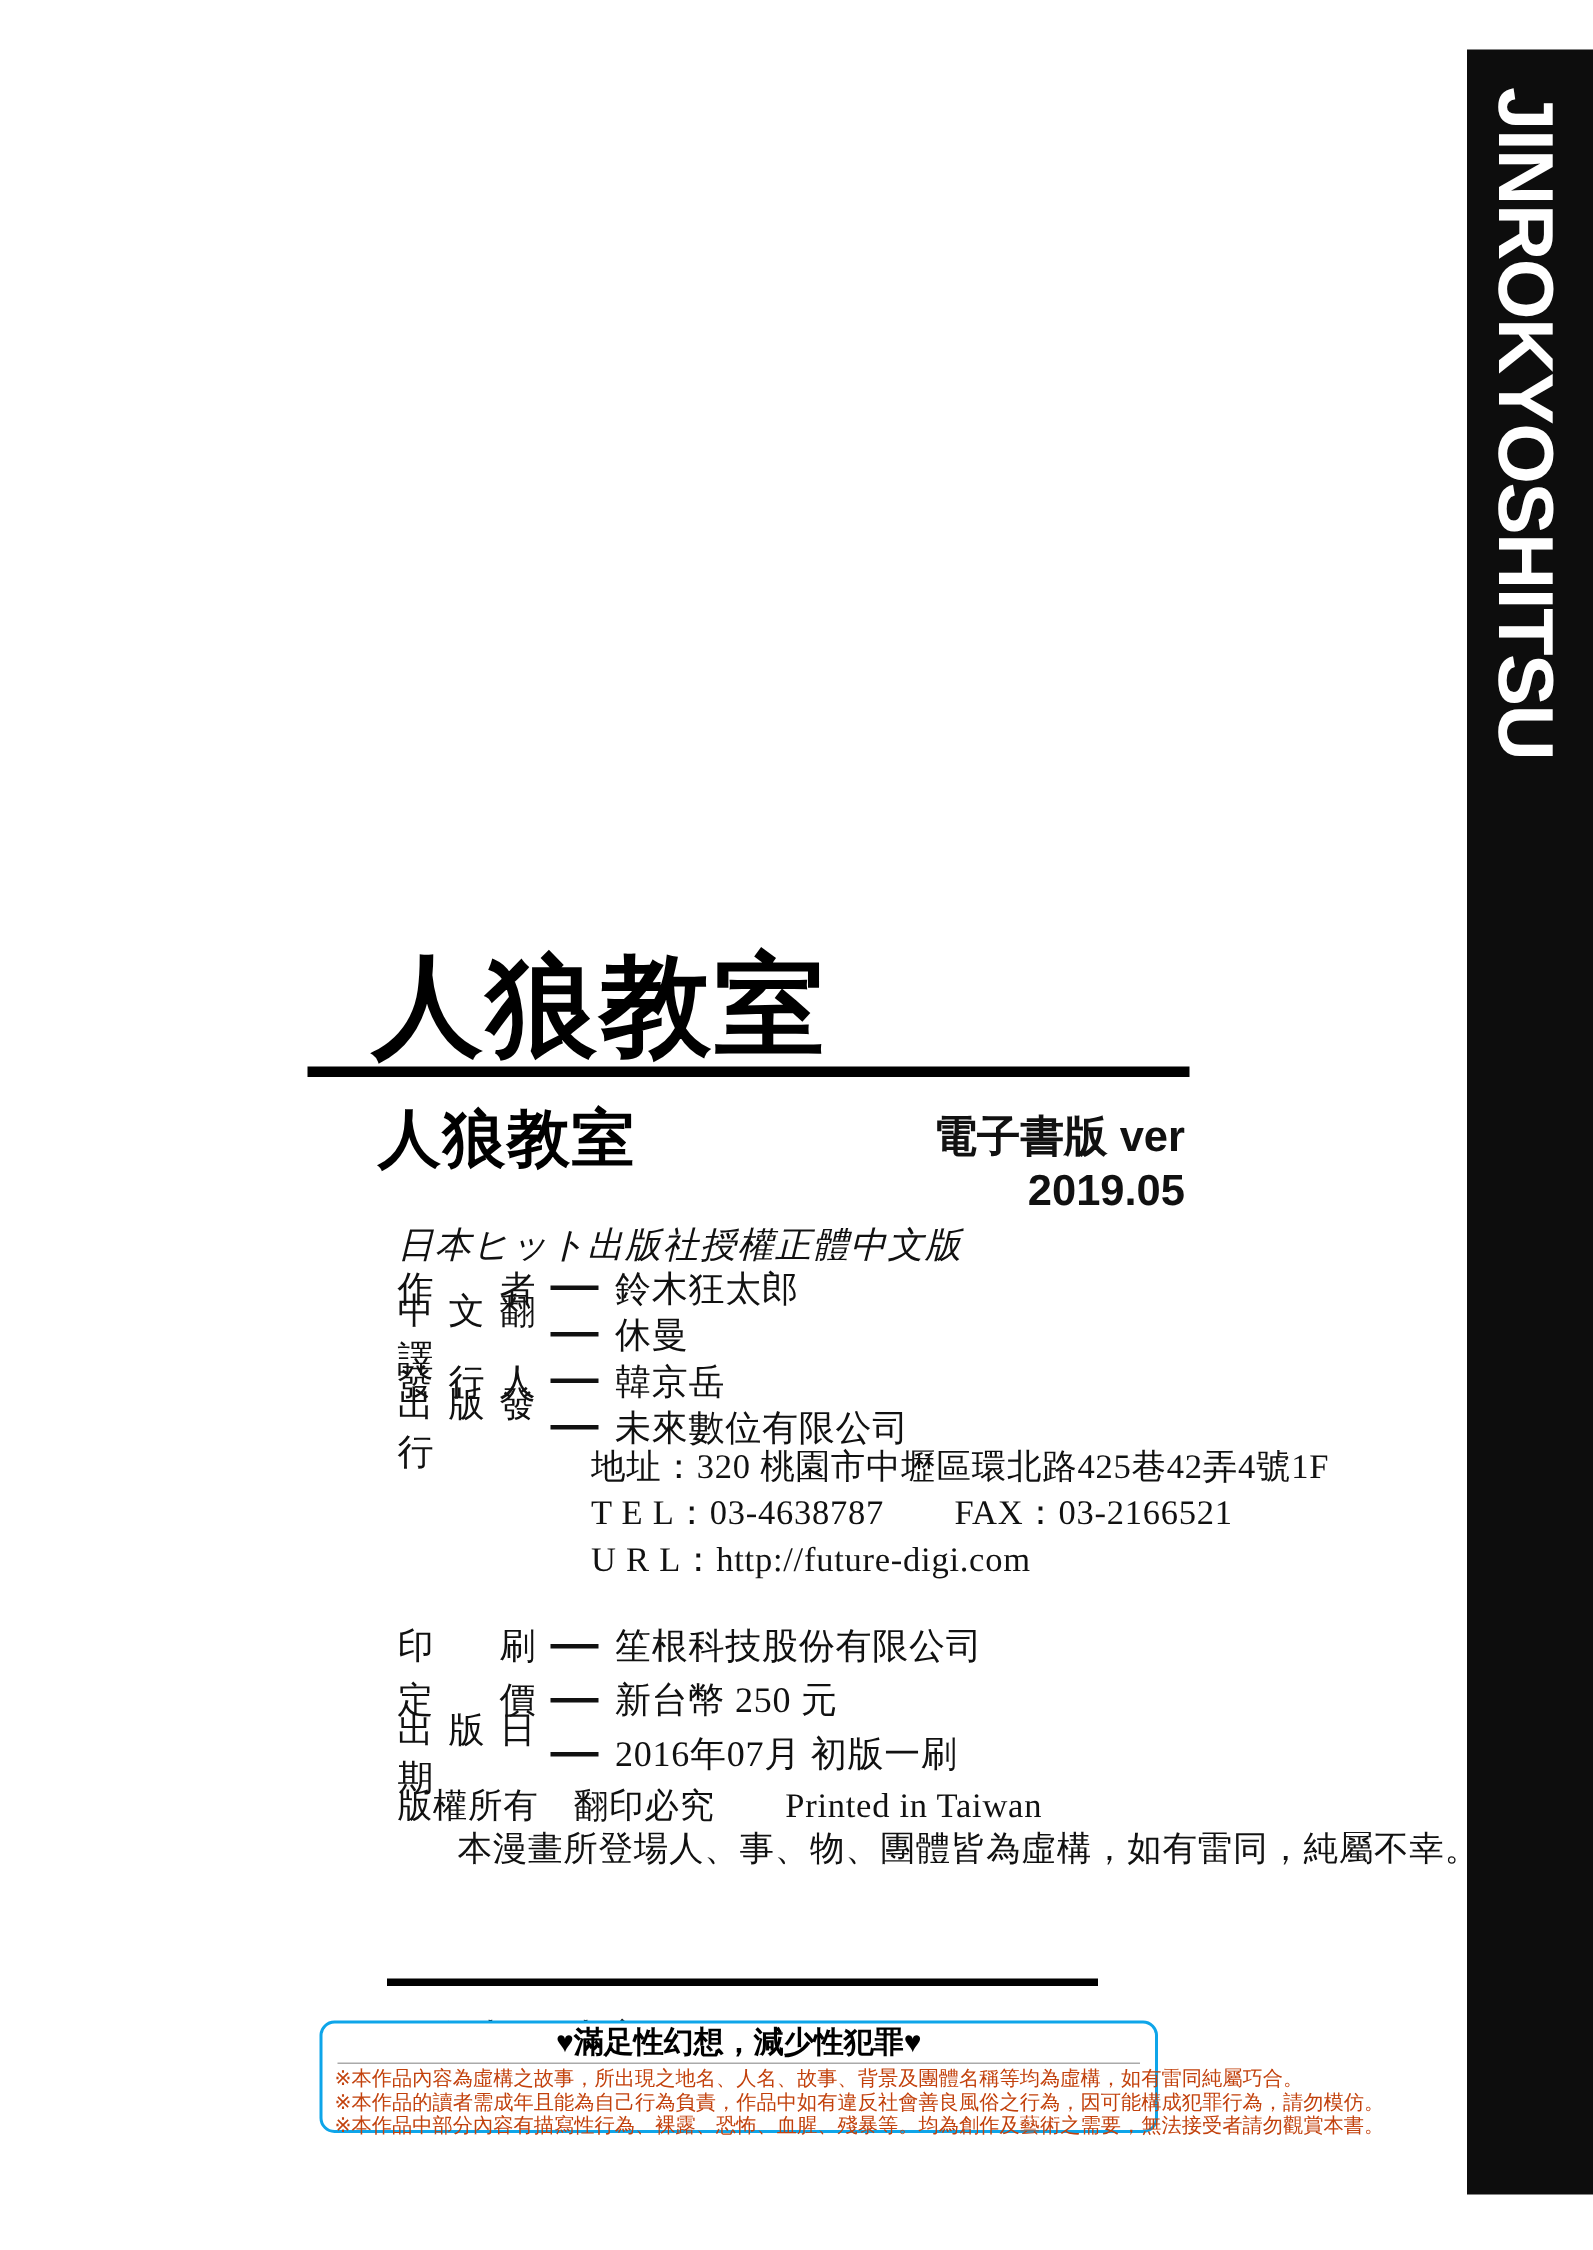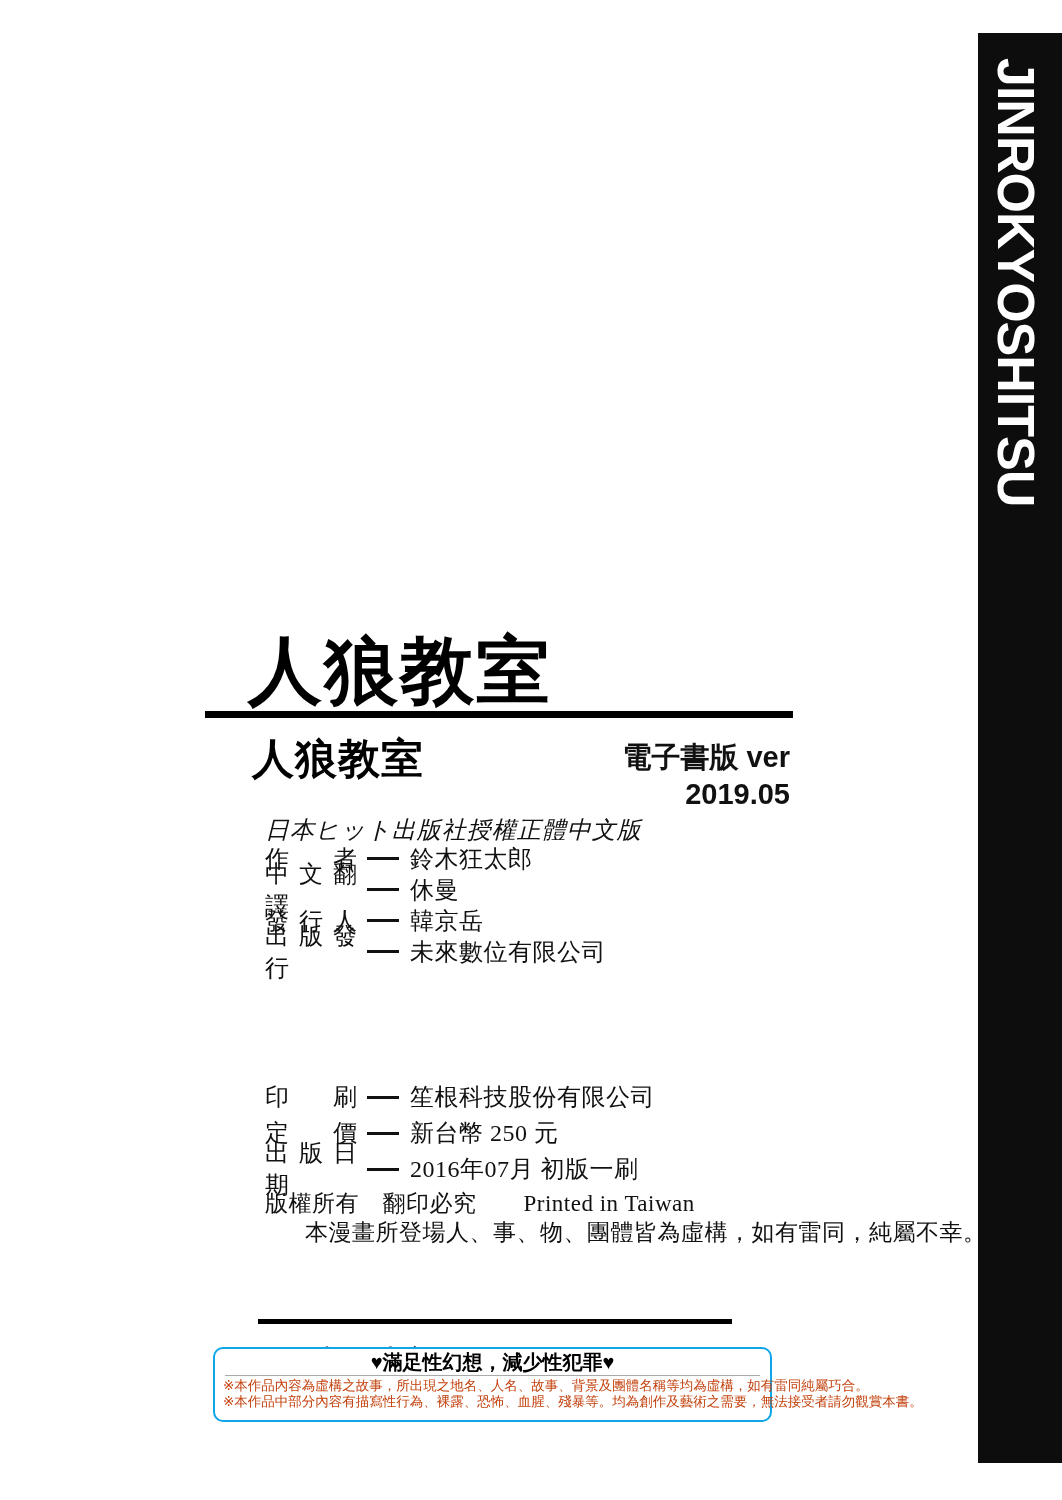--- a/index.html
+++ b/index.html
@@ -197,20 +197,25 @@
       <span class="row-dash"></span>
       <span class="row-value">韓京岳</span>
     </div>
     <div class="credit-row">
       <span class="row-label">出版發行</span>
       <span class="row-dash"></span>
       <span class="row-value">未來數位有限公司</span>
     </div>
   </div>
 
+  <div class="pub-details">
+    <div>地址：320 桃園市中壢區環北路425巷42弄4號1F</div>
+    <div>T E L：03-4638787　　FAX：03-2166521</div>
+    <div>U R L：http://future-digi.com</div>
+  </div>
 
   <div class="print-rows">
     <div class="credit-row">
       <span class="row-label">印刷</span>
       <span class="row-dash"></span>
       <span class="row-value">笙根科技股份有限公司</span>
     </div>
     <div class="credit-row">
       <span class="row-label">定價</span>
       <span class="row-dash"></span>
@@ -226,17 +231,18 @@
   <div class="rights-line">版權所有　翻印必究　　Printed in Taiwan</div>
   <div class="fiction-line">本漫畫所登場人、事、物、團體皆為虛構，如有雷同，純屬不幸。</div>
   <div class="copyright-line">©鈴木狂太郎</div>
   <div class="bottom-rule"></div>
 
   <div class="notice-box">
     <div class="notice-header">♥滿足性幻想，減少性犯罪♥</div>
     <div class="notice-sep"></div>
     <div class="notice-lines">
       <div>※本作品內容為虛構之故事，所出現之地名、人名、故事、背景及團體名稱等均為虛構，如有雷同純屬巧合。</div>
+      <div>※本作品的讀者需成年且能為自己行為負責，作品中如有違反社會善良風俗之行為，因可能構成犯罪行為，請勿模仿。</div>
       <div>※本作品中部分內容有描寫性行為、裸露、恐怖、血腥、殘暴等。均為創作及藝術之需要，無法接受者請勿觀賞本書。</div>
     </div>
   </div>
 
 </div>
 
 </body></html>

